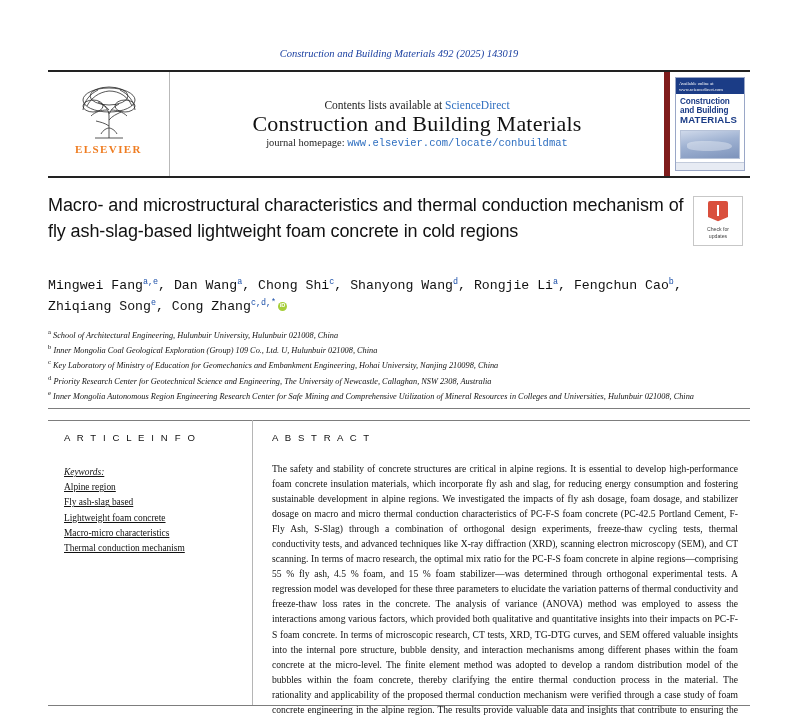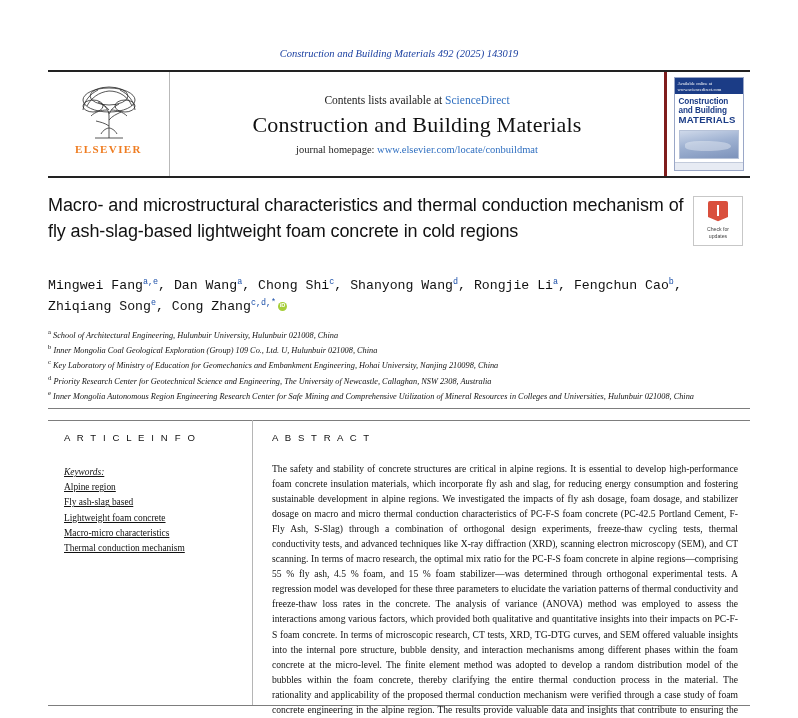--- a/index.html
+++ b/index.html
@@ -64,44 +64,45 @@
     color: #ef7d22;
     font-weight: bold;
     margin-top: 1px;
   }
   .masthead-center {
     flex: 1;
     display: flex;
     flex-direction: column;
     align-items: center;
     justify-content: center;
-    gap: 6px;
+    gap: 0;
   }
   .contents-line {
     font-size: 11.5px;
     color: #222;
   }
   .contents-line .sd {
     color: #2f6fc0;
   }
   .journal-title {
     font-size: 22px;
     color: #111;
     letter-spacing: 0.2px;
   }
   .homepage-line {
     font-size: 10.5px;
     color: #222;
   }
   .homepage-line .url {
     color: #2f6fc0;
+    font-family: Liberation Mono, monospace;
   }
   .masthead-right {
     width: 86px;
-    border-left: 3px solid #7f1d1d;
+    border-left: 6px solid #7f1d1d;
     box-sizing: border-box;
     display: flex;
     align-items: center;
     justify-content: center;
     background: #fff;
   }
   .cover {
     width: 70px;
     height: 94px;
     background: #fff;

